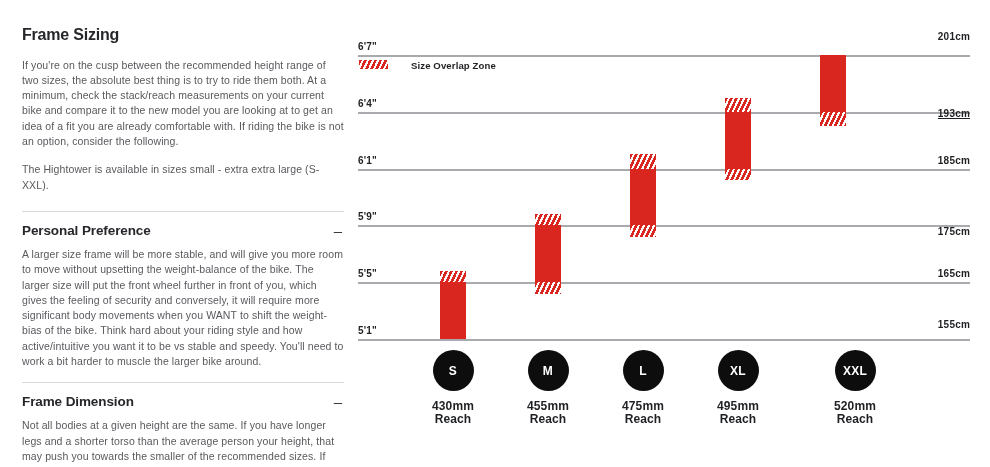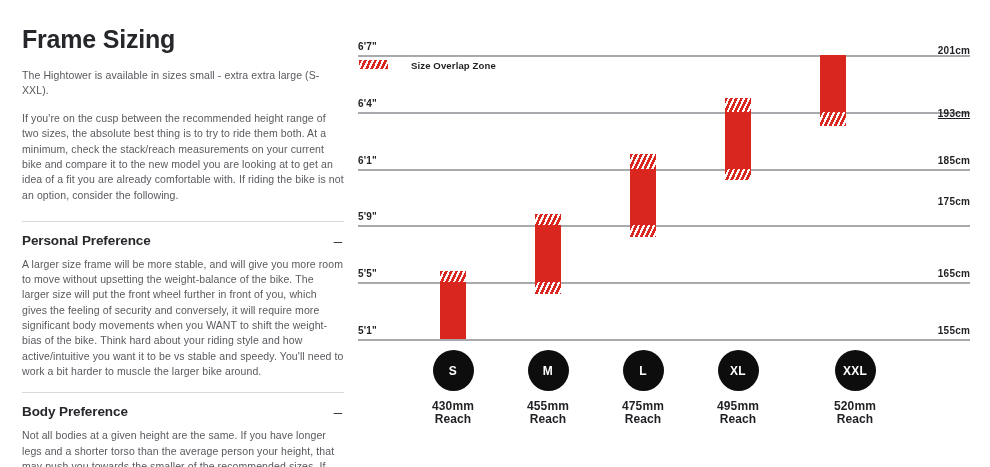--- a/index.html
+++ b/index.html
@@ -6,21 +6,21 @@
   body{
     width:990px;height:467px;background:#ffffff;
     font-family:"Liberation Sans", sans-serif;
     color:#2f3033;overflow:hidden;
   }
   .page{position:relative;width:990px;height:467px;}
 
   
   .left{position:absolute;left:22px;top:26px;width:322px;}
   .page-title{
-    font-size:25px;font-weight:700;letter-spacing:-.2px;
+    font-size:16px;font-weight:700;letter-spacing:-.2px;
     color:#26272b;margin:0 0 14px 0;line-height:1.1;
   }
   .body-copy{
     font-size:10.5px;line-height:15.3px;color:#58595d;margin:0;
     letter-spacing:.01em;
   }
   .body-copy + .body-copy{margin-top:13px;}
 
   .accordion{margin-top:18px;}
   .acc-divider{height:1px;background:#d8d9db;width:322px;}
@@ -84,71 +84,71 @@
   }
 </style>
 </head>
 <body>
 
 <div class="page">
 
   <div class="left">
     <h1 class="page-title">Frame Sizing</h1>
 
+    <p class="body-copy">If you're on the cusp between the recommended height range of two sizes, the absolute best thing is to try to ride them both. At a minimum, check the stack/reach measurements on your current bike and compare it to the new model you are looking at to get an idea of a fit you are already comfortable with. If riding the bike is not an option, consider the following.</p>
     <p class="body-copy">The Hightower is available in sizes small - extra extra large (S-XXL).</p>
-    <p class="body-copy">If you're on the cusp between the recommended height range of two sizes, the absolute best thing is to try to ride them both. At a minimum, check the stack/reach measurements on your current bike and compare it to the new model you are looking at to get an idea of a fit you are already comfortable with. If riding the bike is not an option, consider the following.</p>
 
     <div class="accordion">
       <div class="acc-divider"></div>
       <div class="acc-head">
         <span class="acc-title">Personal Preference</span>
         <span class="acc-toggle">–</span>
       </div>
       <div class="acc-body">
         <p class="body-copy">A larger size frame will be more stable, and will give you more room to move without upsetting the weight-balance of the bike. The larger size will put the front wheel further in front of you, which gives the feeling of security and conversely, it will require more significant body movements when you WANT to shift the weight-bias of the bike. Think hard about your riding style and how active/intuitive you want it to be vs stable and speedy. You'll need to work a bit harder to muscle the larger bike around.</p>
       </div>
     </div>
 
     <div class="accordion" style="margin-top:0">
       <div class="acc-divider"></div>
       <div class="acc-head">
-        <span class="acc-title">Body Preference</span>
+        <span class="acc-title">Frame Dimension</span>
         <span class="acc-toggle">–</span>
       </div>
       <div class="acc-body">
         <p class="body-copy">Not all bodies at a given height are the same. If you have longer legs and a shorter torso than the average person your height, that may push you towards the smaller of the recommended sizes. If you're all torso and arms, most likely you'll want to size up.</p>
       </div>
 
     </div>
   </div>
 
   <div class="chart">
     <div class="plot" id="plot">
       <div class="legend">
         <span class="legend-swatch"></span>
         <span class="legend-label">Size Overlap Zone</span>
       </div>
     <div class="gridline" style="top: 29px;"></div>
         <div class="tick-left" style="top: 15px;">6'7"</div>
-        <div class="tick-right" style="top: 19px;">201cm</div>
+        <div class="tick-right" style="top: 5px;">201cm</div>
         <div class="gridline" style="top: 85.8px;"></div>
         <div class="tick-left" style="top: 71.8px;">6'4"</div>
         <div class="tick-right" style="top: 82px; text-decoration: underline;">193cm</div>
         <div class="gridline" style="top: 142.6px;"></div>
         <div class="tick-left" style="top: 128.6px;">6'1"</div>
         <div class="tick-right" style="top: 128.6px;">185cm</div>
         <div class="gridline" style="top: 199.4px;"></div>
         <div class="tick-left" style="top: 185.4px;">5'9"</div>
-        <div class="tick-right" style="top: 170px;">175cm</div>
+        <div class="tick-right" style="top: 200px;">175cm</div>
         <div class="gridline" style="top: 256.2px;"></div>
         <div class="tick-left" style="top: 242.2px;">5'5"</div>
         <div class="tick-right" style="top: 242.2px; text-align: center;">165cm</div>
         <div class="gridline" style="top: 313px;"></div>
         <div class="tick-left" style="top: 299px;">5'1"</div>
-        <div class="tick-right" style="top: 299px;">155cm</div>
+        <div class="tick-right" style="top: 293px;">155cm</div>
         <div class="bar" style="left: 82px; top: 244.84px; width: 26px; height: 68.16px;">
           <div class="bar-stripe top" style="height: 11.36px;"></div>
         </div>
         <div class="bar" style="left: 177px; top: 188.04px; width: 26px; height: 79.52px;">
           <div class="bar-stripe top" style="height: 11.36px;"></div>
           <div class="bar-stripe bottom" style="height: 11.36px;"></div>
         </div>
         <div class="bar" style="left: 272px; top: 128.4px; width: 26px; height: 82.36px;">
           <div class="bar-stripe top" style="height: 14.2px;"></div>
           <div class="bar-stripe bottom" style="height: 11.36px;"></div>

